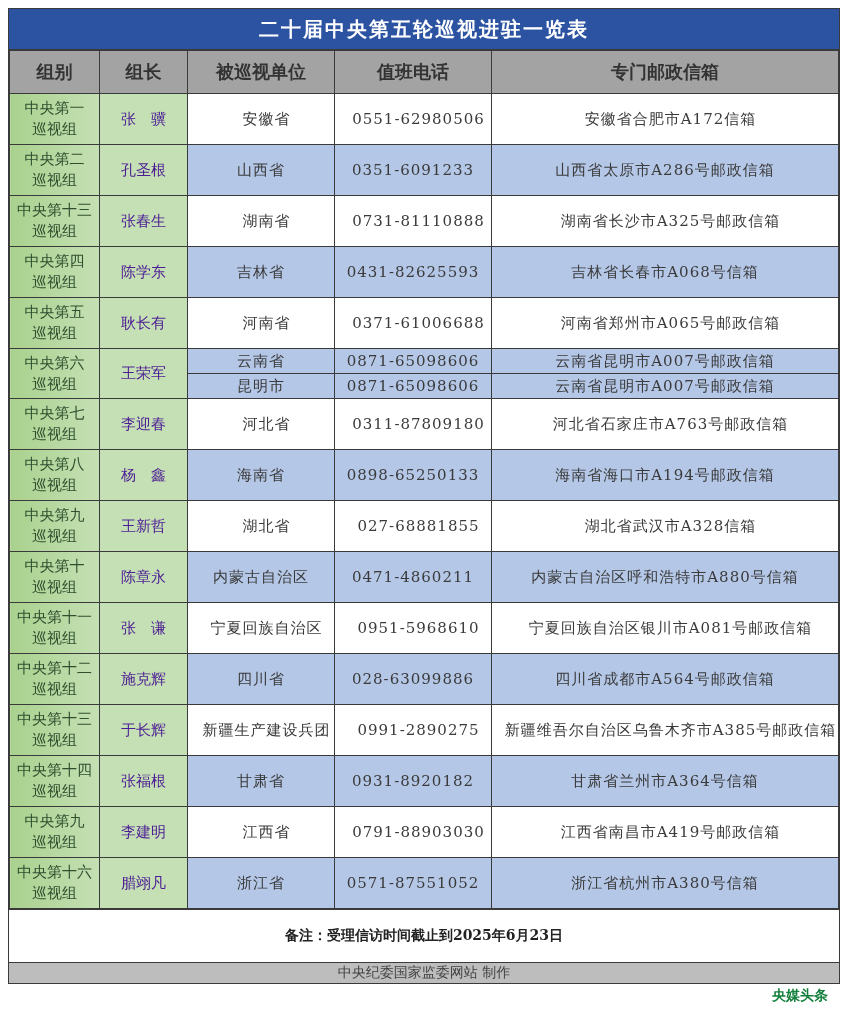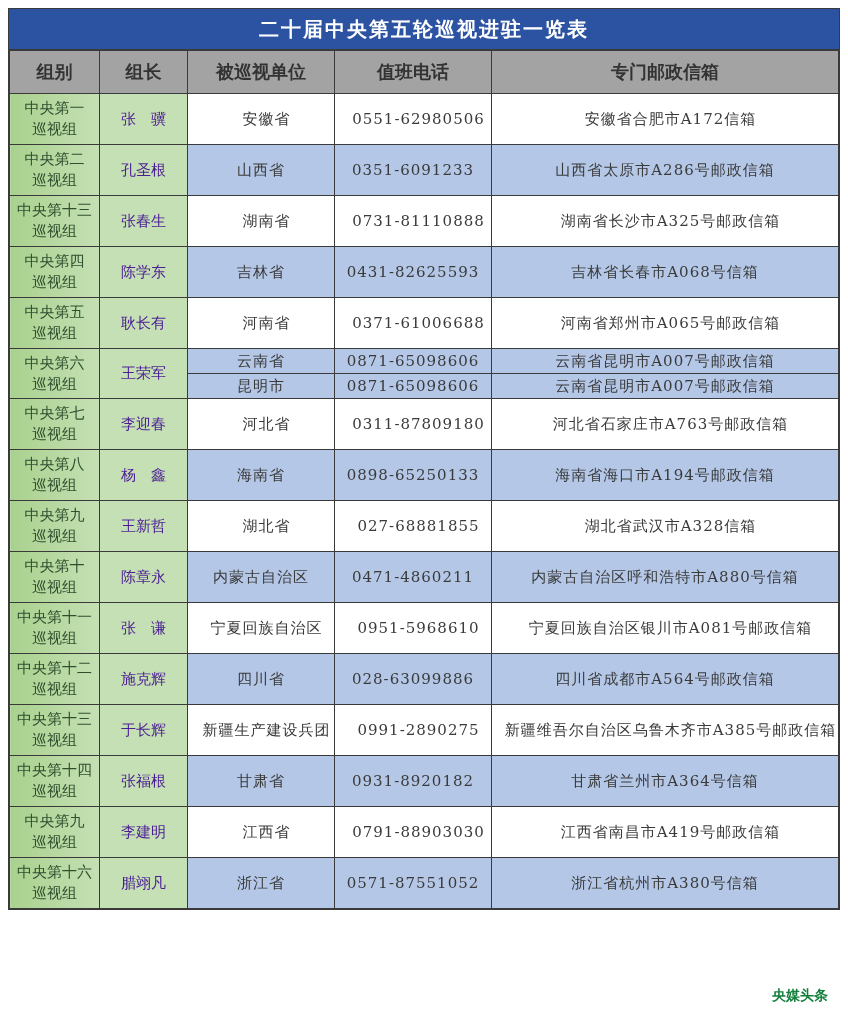--- a/index.html
+++ b/index.html
@@ -202,14 +202,16 @@
             <div>中央第十六</div>
             <div>巡视组</div>
           </td>
           <td class="leader" rowspan="1">腊翊凡</td>
           <td class="d">浙江省</td>
           <td class="d">0571-87551052</td>
           <td class="d">浙江省杭州市A380号信箱</td>
         </tr>
       </tbody>
   </table>
+  <div class="note">备注：受理信访时间截止到2025年6月23日</div>
+  <div class="footer">中央纪委国家监委网站 制作</div>
 </div>
 <div class="watermark">央媒头条</div>
 
 </body></html>

